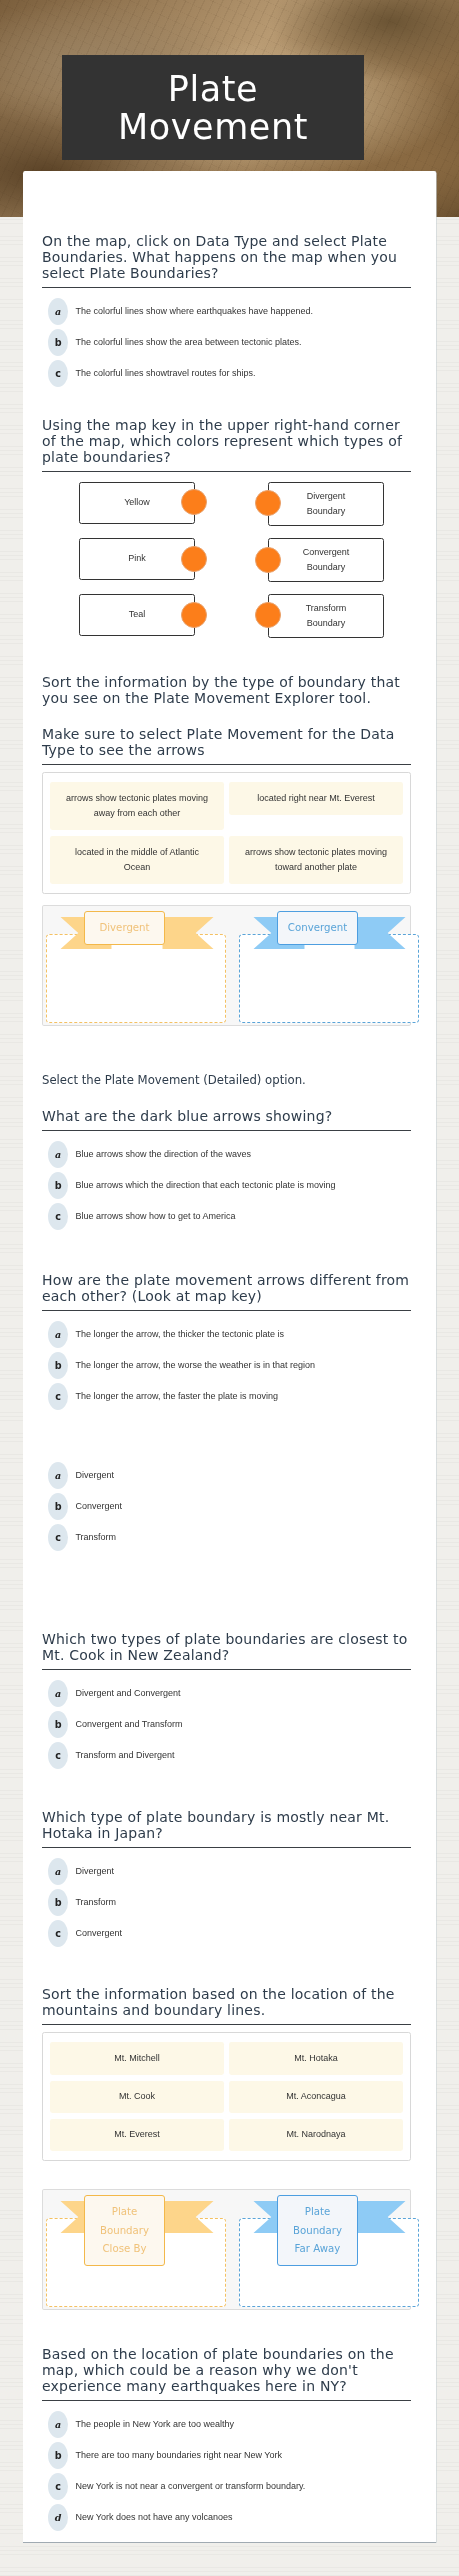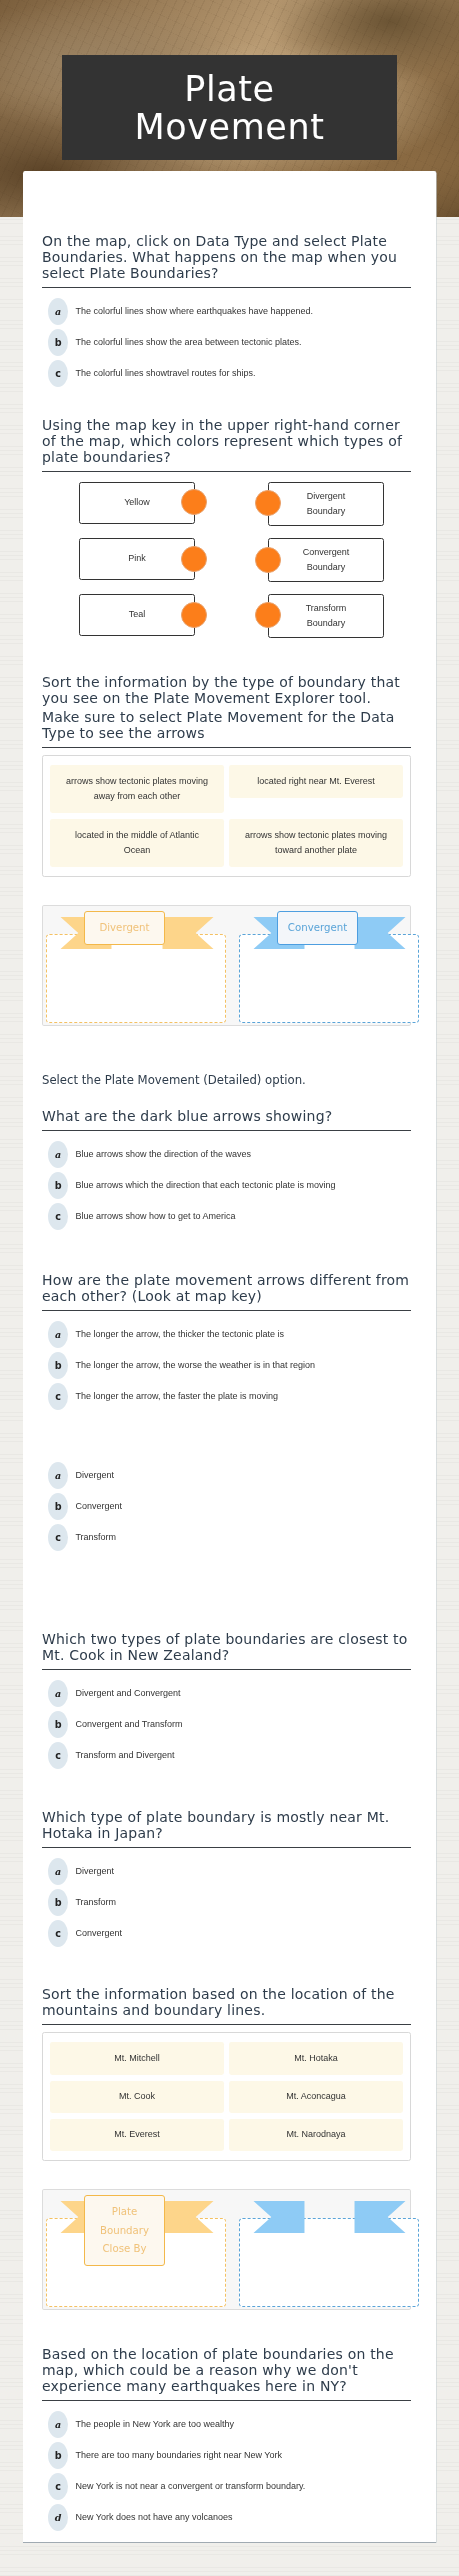--- a/index.html
+++ b/index.html
@@ -22,21 +22,21 @@
       radial-gradient(ellipse at 90% 75%, #8a6a42 0%, transparent 35%),
       linear-gradient(135deg, #7a5e3c, #b89a72 45%, #8f7049 75%, #5d4527);
   }
   .hero-lines {
     position: absolute; inset: 0;
     background-image:
       repeating-linear-gradient(115deg, rgba(60,40,20,0.08) 0 1.2px, transparent 1.2px 8.4px),
       repeating-linear-gradient(25deg, rgba(60,40,20,0.06) 0 0.6px, transparent 0.6px 11.4px);
   }
   .title-box {
-    position: absolute; left: 62px; top: 55px; width: 335px; height: 105px;
+    position: absolute; left: 62px; top: 55px; width: 302px; height: 105px;
     background: #333333;
     display: flex; flex-direction: column; align-items: center; justify-content: center;
     color: #fff; font-family: "DejaVu Sans", sans-serif;
     font-size: 35px; line-height: 38px; text-align: center; letter-spacing: 0.6px;
   }
   .card {
     position: absolute; left: 23px; top: 171px; width: 413px; height: 2372px;
     background: #fff;
     border-radius: 2.4px 2.4px 0 0;
     border-bottom: 0.6px solid #a0aab2;
@@ -44,21 +44,21 @@
   }
   .section { position: absolute; left: 19px; width: 369px; }
   .q-title {
     font-family: "DejaVu Sans", sans-serif;
     color: #2e3c4b;
     font-size: 14px; line-height: 16px;
     letter-spacing: 0.2px;
     padding-bottom: 6px;
     border-bottom: 0.9px solid #3a3f44;
   }
-  .q-sub { margin-top: 3px; }
+  .q-sub { margin-top: 20px; }
   .options { margin-top: 7.8px; padding-left: 6px; }
   .option {
     display: flex; align-items: center; height: 31px; cursor: pointer;
   }
   .letter {
     width: 20.4px; height: 27.6px; border-radius: 50%;
     background: #dde7ee;
     display: flex; align-items: center; justify-content: center;
     font-family: "DejaVu Sans", sans-serif;
     color: #222; font-size: 9.6px; font-weight: bold;
@@ -326,20 +326,21 @@
       <svg class="ribbon-wing" style="left:119px" viewBox="0 0 86 54">
           <polygon points="0,0 86,0 56,27 86,54 0,54" fill="#fdd58a"></polygon>
         </svg>
       <div class="ribbon-label orange" style="left:41px;height:71px;padding:0 10.8px">Plate Boundary Close By</div>
       <svg class="ribbon-wing" style="left:210px" viewBox="0 0 86 54">
           <polygon points="0,0 86,0 86,54 0,54 30,27" fill="#8ecbf5"></polygon>
         </svg>
       <svg class="ribbon-wing" style="left:311px" viewBox="0 0 86 54">
           <polygon points="0,0 86,0 56,27 86,54 0,54" fill="#8ecbf5"></polygon>
         </svg>
+      <div class="ribbon-label blue" style="left:234px;height:71px;padding:0 6px">Plate Boundary Far Away</div>
     </div>
   </div>
 
   <div class="section" style="top:2175px">
     <div class="q-title">Based on the location of plate boundaries on the map, which could be a reason why we don't experience many earthquakes here in NY?</div>
     <div class="options">
       <div class="option">
           <div class="letter italic">a</div>
           <div class="opt-text">The people in New York are too wealthy</div>
         </div>

